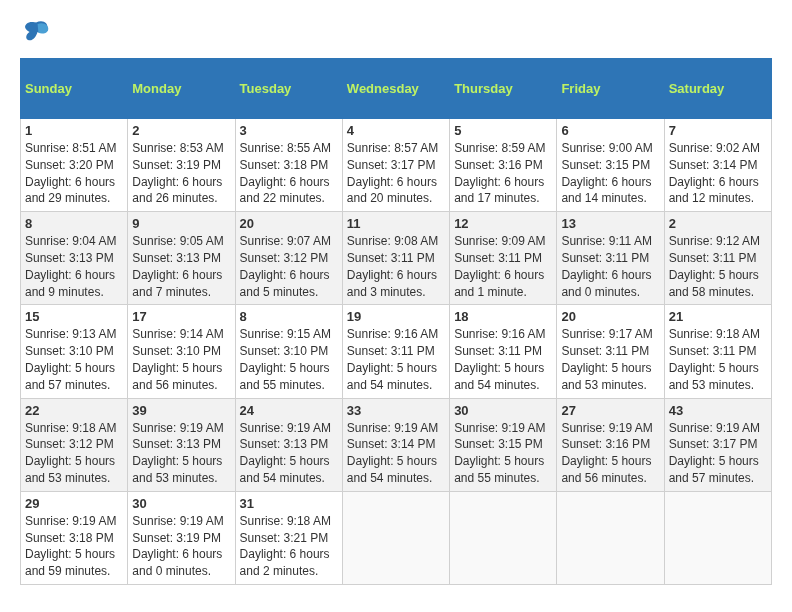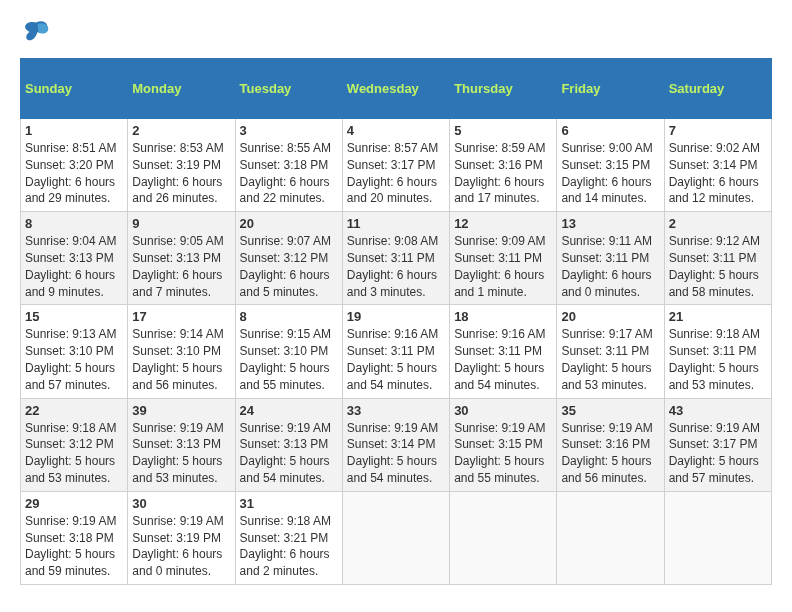--- a/index.html
+++ b/index.html
@@ -229,21 +229,21 @@
           </td>
           <td>
             <span class="day-number">33</span>
 <div class="day-info">Sunrise: 9:19 AM<br>Sunset: 3:14 PM<br>Daylight: 5 hours and 54 minutes.</div>
           </td>
           <td>
             <span class="day-number">30</span>
 <div class="day-info">Sunrise: 9:19 AM<br>Sunset: 3:15 PM<br>Daylight: 5 hours and 55 minutes.</div>
           </td>
           <td>
-            <span class="day-number">35</span>
+            <span class="day-number">27</span>
 <div class="day-info">Sunrise: 9:19 AM<br>Sunset: 3:16 PM<br>Daylight: 5 hours and 56 minutes.</div>
           </td>
           <td>
             <span class="day-number">43</span>
 <div class="day-info">Sunrise: 9:19 AM<br>Sunset: 3:17 PM<br>Daylight: 5 hours and 57 minutes.</div>
           </td>
         </tr>
         <tr>
           <td>
             <span class="day-number">29</span>

